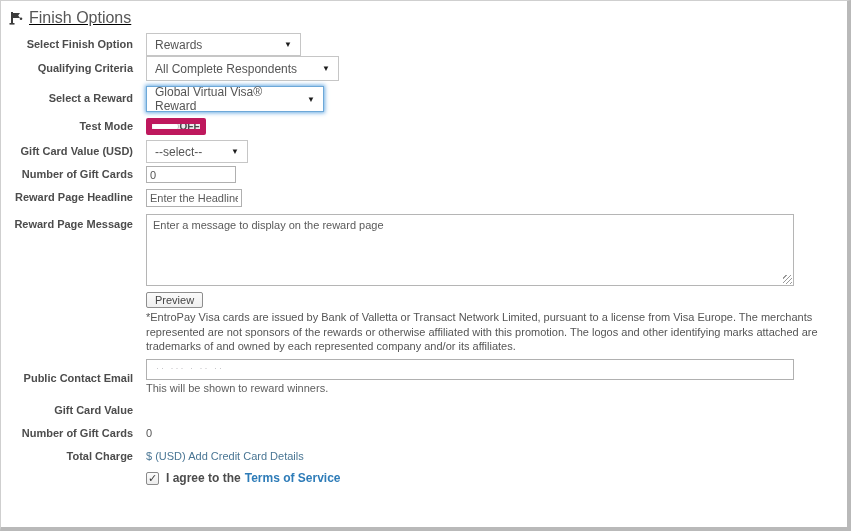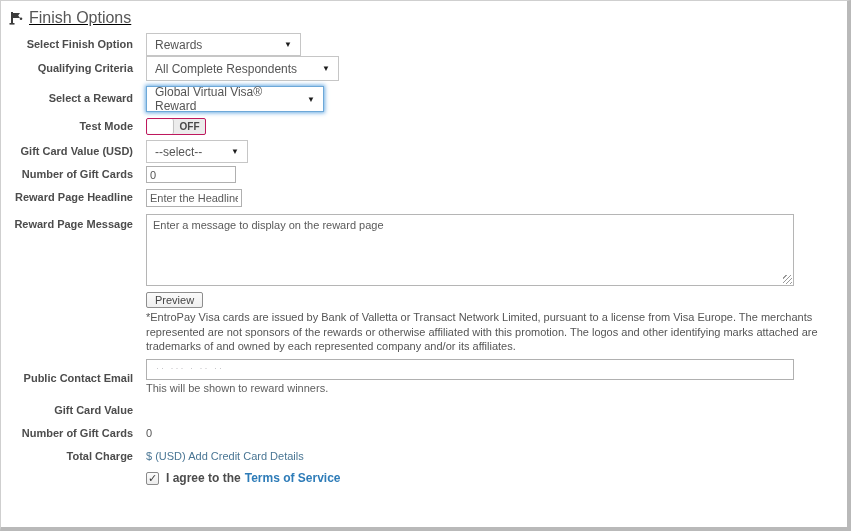--- a/index.html
+++ b/index.html
@@ -34,21 +34,21 @@
     border:1px solid #b0b0b0; background:#fff; padding:1px 3px; outline:none;
   }
   input::placeholder, textarea::placeholder { color:#5a5a5a; opacity:1; }
   .inline-txt { font-size:11px; color:#555; }
   .cal {
     width:14px; height:14px; border:1px solid #a9a9a9; background:#f6f6f6;
     display:inline-flex; align-items:center; justify-content:center;
     font-size:7px; font-weight:bold; color:#3a6ea5; margin:0 6px; cursor:pointer;
   }
   .toggle {
-    width:60px; height:17px; border:1px solid #be185d; border-radius:2px;
+    width:60px; height:17px; border:6px solid #be185d; border-radius:2px;
     display:flex; overflow:hidden; cursor:pointer; background:#ececec;
   }
   .toggle .handle {
     width:27px; background:#fff; border-right:1px solid #c3c3c3;
     border-radius:2px; box-shadow:inset 0 0 1px #ddd;
   }
   .toggle .state {
     flex:1; display:flex; align-items:center; justify-content:center;
     font-size:10px; font-weight:bold; color:#4a4a4a;
   }

